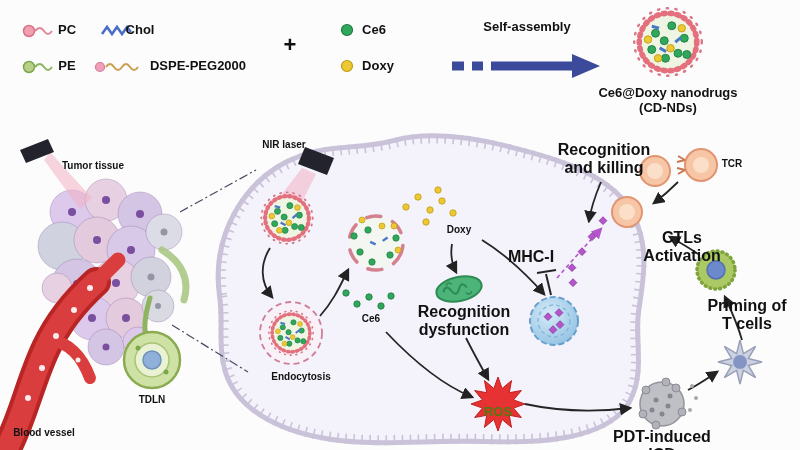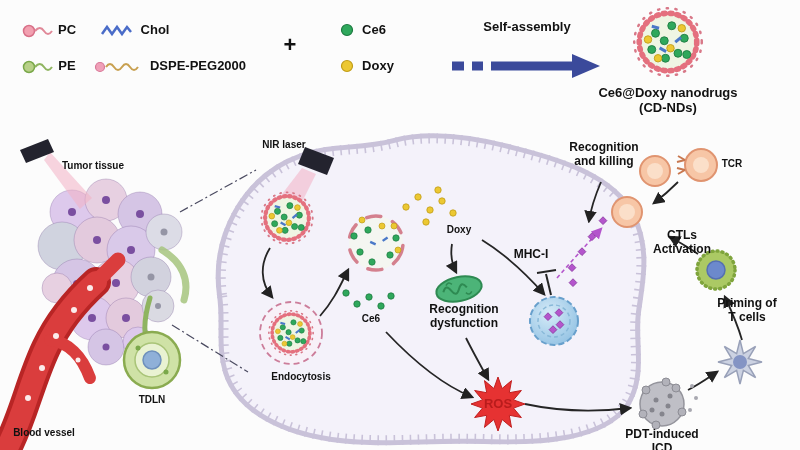--- a/index.html
+++ b/index.html
@@ -1,22 +1,22 @@
 <!DOCTYPE html>
 <html><head>
 <meta charset="utf-8">
 <style>
   html,body{margin:0;padding:0;background:#fff;}
   .canvas{position:relative;width:800px;height:450px;background:#fcfcfc;overflow:hidden;
           font-family:"Liberation Sans",sans-serif;}
   .canvas svg.layer{position:absolute;left:0;top:0;}
   .lbl{position:absolute;font-weight:bold;font-size:10px;color:#111;
        transform:translateX(-50%);text-align:center;line-height:1.15;white-space:nowrap;}
-  .lbl.sm{font-size:12px;}
-  .lbl.white{color:#b91c1c;font-size:13px;}
+  .lbl.sm{font-size:16px;}
+  .lbl.white{color:#4d7c0f;font-size:13px;margin-top:8px;}
   .lbl.big{font-size:13px;}
   .lbl.plus{font-size:22px;transform:translateX(-50%);}
 </style>
 </head>
 <body>
 
 <div class="canvas">
 
 <svg class="layer" width="800" height="450" viewBox="0 0 800 450">
   <defs>
@@ -315,21 +315,21 @@
     <line x1="472" y1="66" x2="483" y2="66" stroke-width="9"></line>
     <line x1="491" y1="66" x2="574" y2="66" stroke-width="9"></line>
     <polygon points="572,54 600,66 572,78" stroke="none"></polygon>
   </g>
 
   <use href="#np" transform="translate(668,42) scale(1.25)"></use>
 </svg>
 
 <div class="lbl big" style="left:67px;top:23px">PC</div>
 <div class="lbl big" style="left:67px;top:59px">PE</div>
-<div class="lbl big" style="left:155px;top:23px">Chol</div>
+<div class="lbl big" style="left:140px;top:23px">Chol</div>
 <div class="lbl big" style="left:198px;top:59px">DSPE-PEG2000</div>
 <div class="lbl plus" style="left:290px;top:32px">+</div>
 <div class="lbl big" style="left:374px;top:23px">Ce6</div>
 <div class="lbl big" style="left:378px;top:59px">Doxy</div>
 <div class="lbl big" style="left:527px;top:20px">Self-assembly</div>
 <div class="lbl big" style="left:668px;top:86px">
   <span>Ce6@Doxy nanodrugs</span><br>
   <span>(CD-NDs)</span>
 </div>
 

